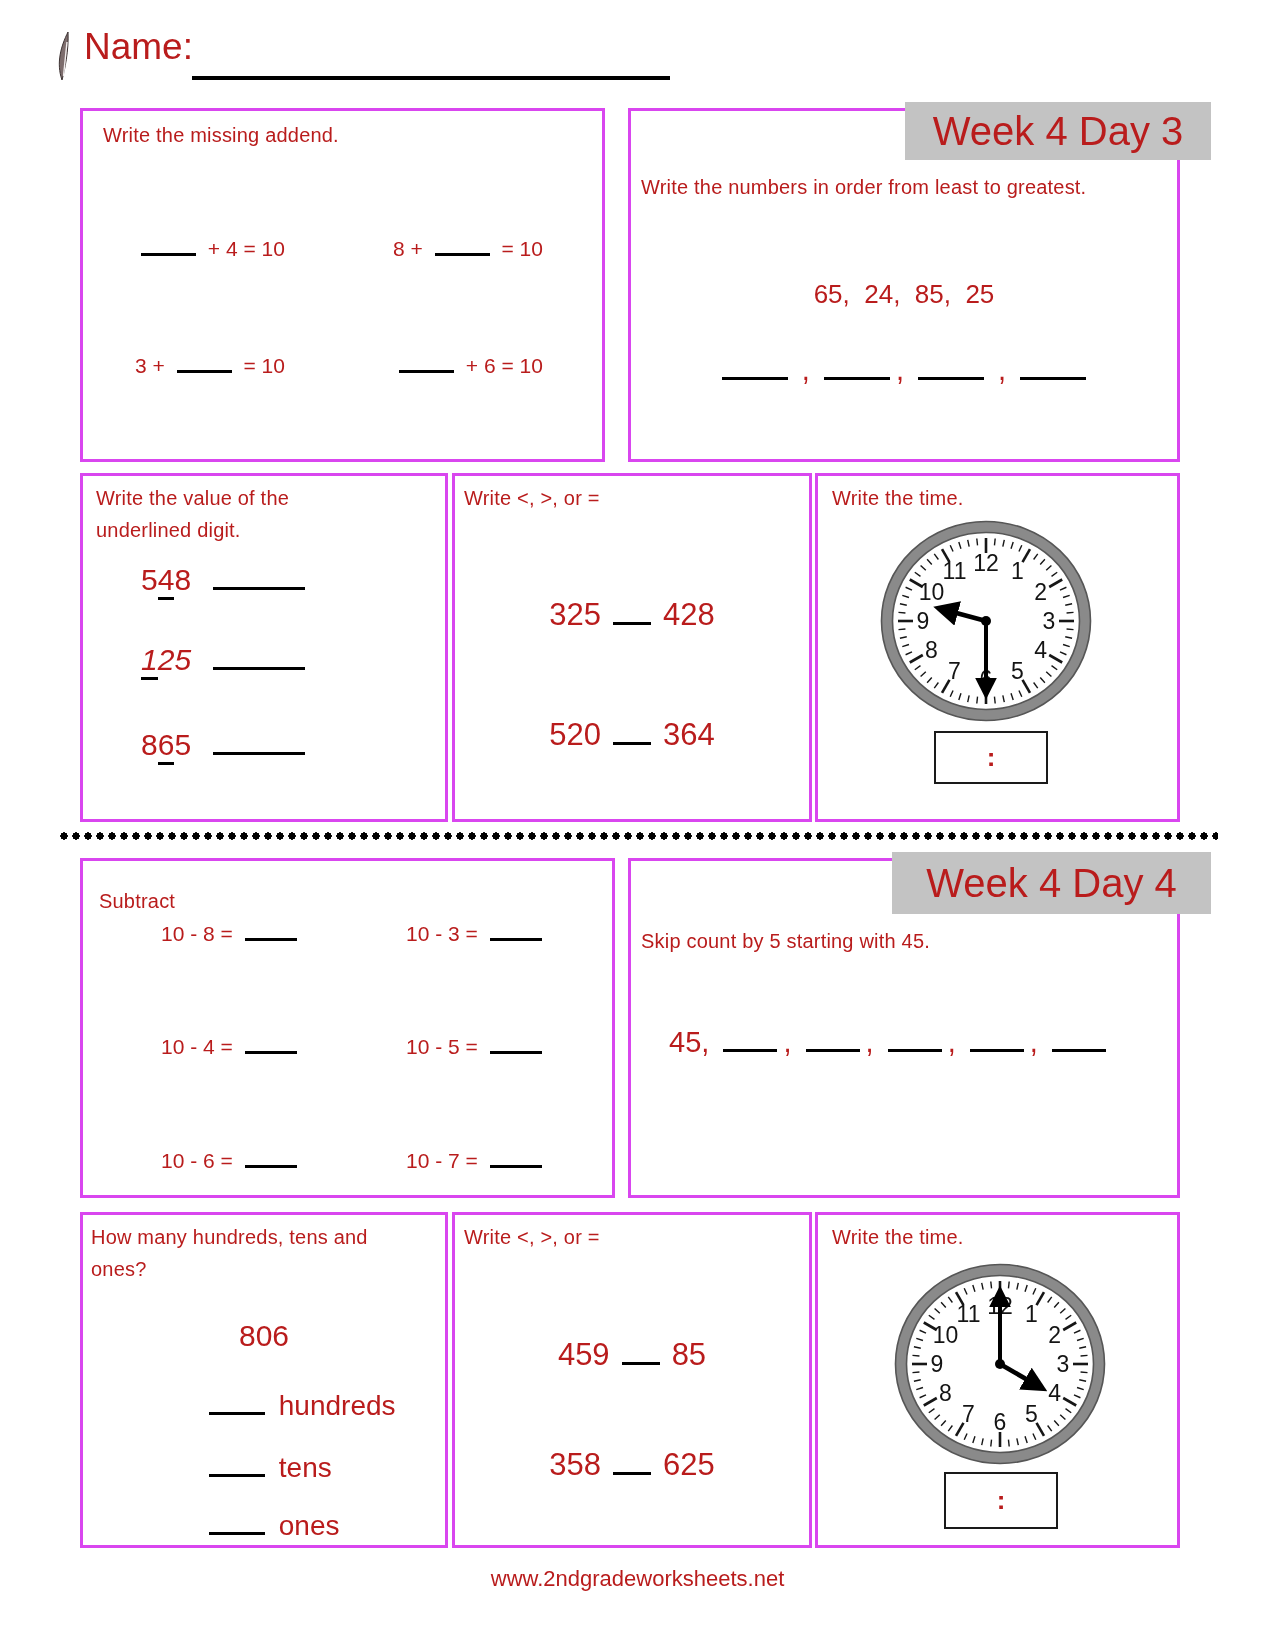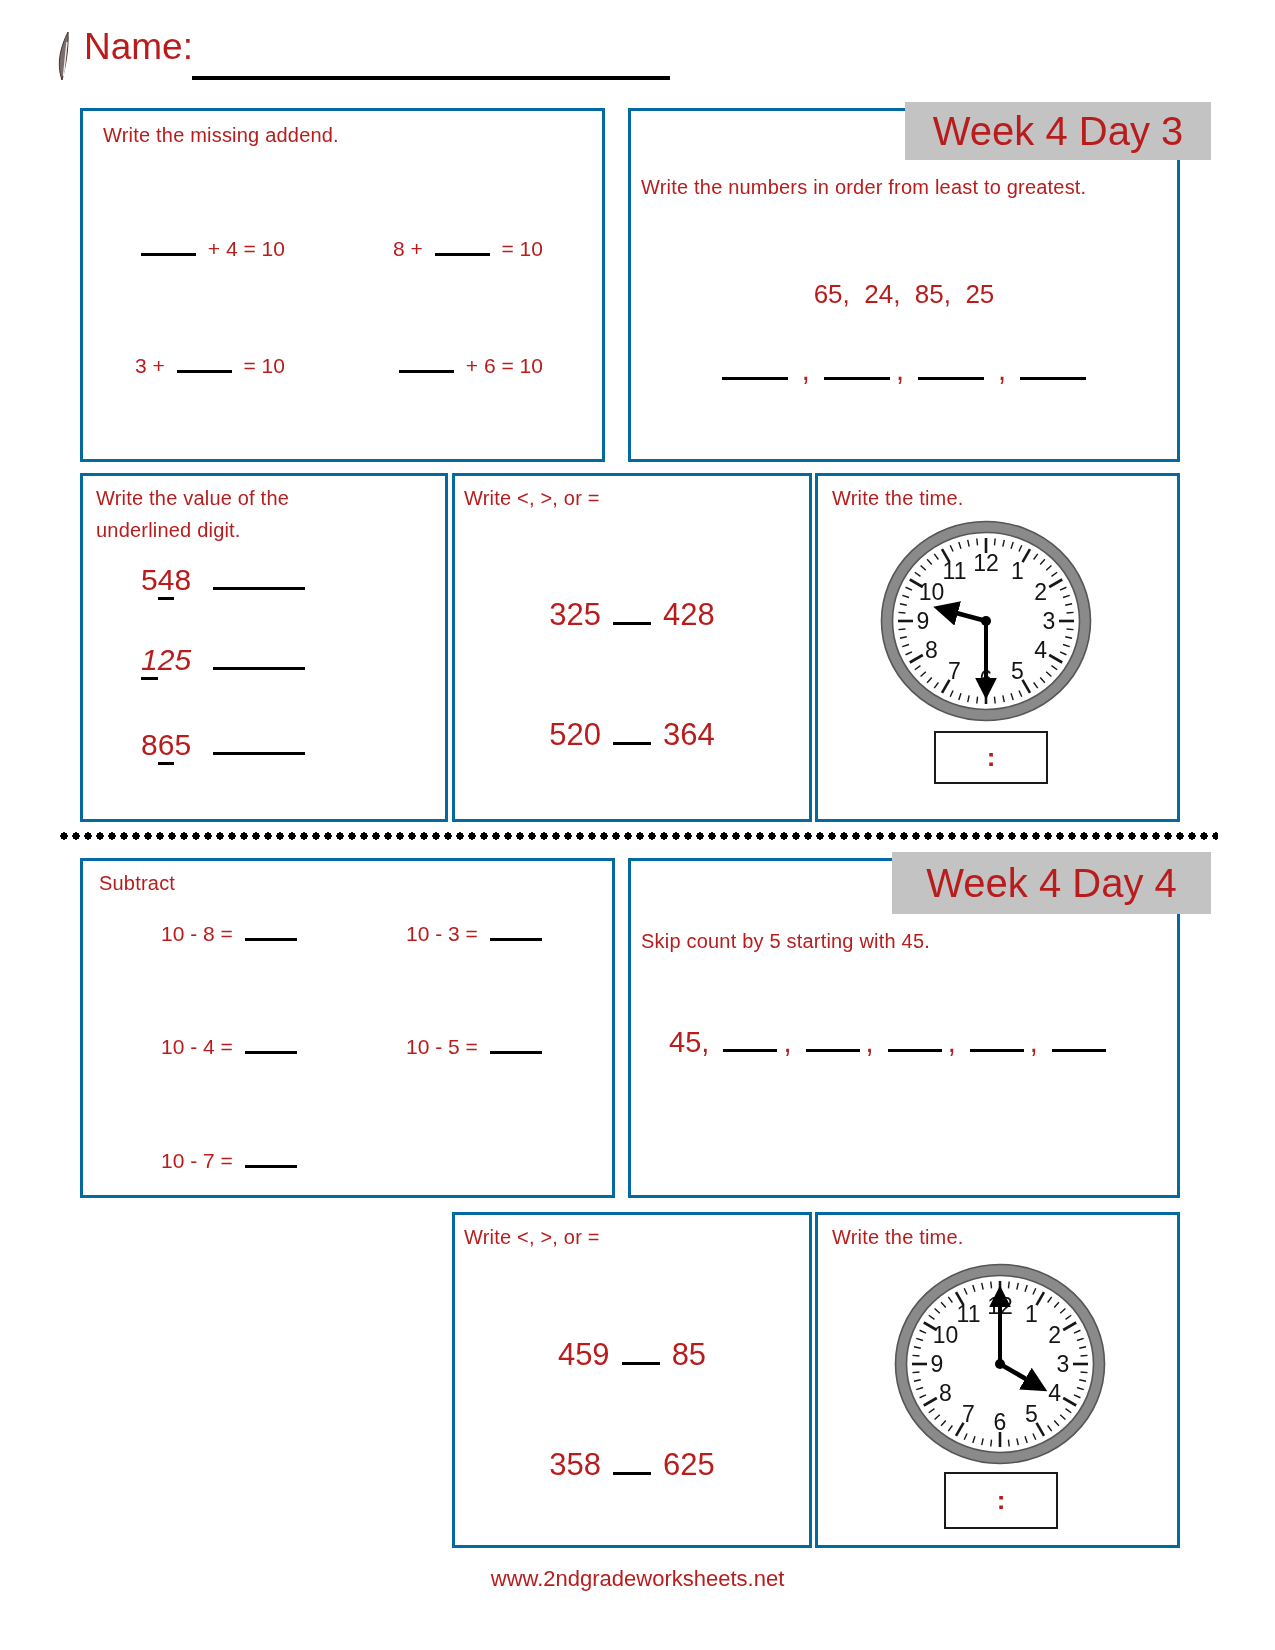--- a/index.html
+++ b/index.html
@@ -1,18 +1,18 @@
 <!DOCTYPE html>
 <html><head>
 <meta charset="utf-8">
 <style>
   html,body{margin:0;padding:0;background:#e8e8e8}
   .page{position:relative;width:1275px;height:1650px;background:#ffffff;margin:0 auto;
         font-family:"Liberation Sans","DejaVu Sans",sans-serif;color:#b91c1c;overflow:hidden}
-  .box{position:absolute;border:3px solid #0369a1;background:#fff;box-sizing:border-box}
+  .box{position:absolute;border:3px solid #d946ef;background:#fff;box-sizing:border-box}
   .title{position:absolute;font-size:20px;line-height:1.6;letter-spacing:.2px}
   .blank{display:inline-block;border-bottom:3px solid #000;height:.95em;margin:0 6px;vertical-align:baseline}
   .eqrow{position:absolute;display:flex;font-size:21px;white-space:nowrap}
   .eqcell{display:inline-block}
   .skipline{position:absolute;font-size:29px;white-space:nowrap}
   .centerline{position:absolute;left:0;right:0;text-align:center;font-size:29px;white-space:nowrap}
   .num-center{position:absolute;left:0;right:0;text-align:center}
   .badge{position:absolute;display:flex;align-items:center;justify-content:center;
          font-size:40px;z-index:4;background:#c3c3c3}
   .cmprow{position:absolute;left:0;right:0;text-align:center;font-size:31px;white-space:nowrap}
@@ -171,41 +171,52 @@
           <circle cx="110" cy="105" r="5" fill="#000"></circle>
         </svg></div>
     <div class="timebox" style="left:116px;top:255px;width:114px;height:53px">
       <span>:</span>
     </div>
   </div>
 
   <div class="dotline" style="left:58px;top:832px;width:1160px"></div>
 
   <div class="box" style="left:80px;top:858px;width:535px;height:340px">
-    <div class="title" style="left:16px;top:6px">Subtract</div>
+    <div class="title" style="left:16px;top:24px">Subtract</div>
     <div>
         <div class="eqrow" style="top: 57px; left: 78px;">
           <span class="eqcell" style="width: 245px;">10 - 8 = <span class="blank" style="width: 52px;"></span></span>
           <span class="eqcell">10 - 3 = <span class="blank" style="width: 52px;"></span></span>
         </div>
         <div class="eqrow" style="top: 170px; left: 78px;">
           <span class="eqcell" style="width: 245px;">10 - 4 = <span class="blank" style="width: 52px;"></span></span>
           <span class="eqcell">10 - 5 = <span class="blank" style="width: 52px;"></span></span>
         </div>
         <div class="eqrow" style="top: 284px; left: 78px;">
+          <span class="eqcell" style="width: 245px;">10 - 6 = <span class="blank" style="width: 52px;"></span></span>
           <span class="eqcell">10 - 7 = <span class="blank" style="width: 52px;"></span></span>
         </div>
       </div>
   </div>
 
   <div class="box" style="left:628px;top:858px;width:552px;height:340px">
     <div class="title" style="left:10px;top:64px;right:6px">Skip count by 5 starting with 45.</div>
     <div class="skipline" style="left:38px;top:160px">45, <span class="blank" style="width: 54px;"></span>, <span class="blank" style="width: 54px;"></span>, <span class="blank" style="width: 54px;"></span>, <span class="blank" style="width: 54px;"></span>, <span class="blank" style="width: 54px;"></span></div>
   </div>
 
+  <div class="box" style="left:80px;top:1212px;width:368px;height:336px">
+    <div class="title" style="left:8px;top:6px">How many hundreds, tens and</div>
+    <div class="title" style="left:8px;top:38px">ones?</div>
+    <div class="num-center" style="top:104px;font-size:30px">806</div>
+    <div>
+        <div class="unitrow" style="top: 170px; left: 120px;"><span class="blank" style="width: 56px;"></span> hundreds</div>
+        <div class="unitrow" style="top: 232px; left: 120px;"><span class="blank" style="width: 56px;"></span> tens</div>
+        <div class="unitrow" style="top: 290px; left: 120px;"><span class="blank" style="width: 56px;"></span> ones</div>
+      </div>
+  </div>
 
   <div class="box" style="left:452px;top:1212px;width:360px;height:336px">
     <div class="title" style="left:9px;top:6px">Write &lt;, &gt;, or =</div>
     <div>
         <div class="cmprow" style="top: 118px;"><span>459</span><span class="blank" style="width: 38px; margin: 0px 12px;"></span><span>85</span></div>
         <div class="cmprow" style="top: 228px;"><span>358</span><span class="blank" style="width: 38px; margin: 0px 12px;"></span><span>625</span></div>
       </div>
   </div>
 
   <div class="box" style="left:815px;top:1212px;width:365px;height:336px">

